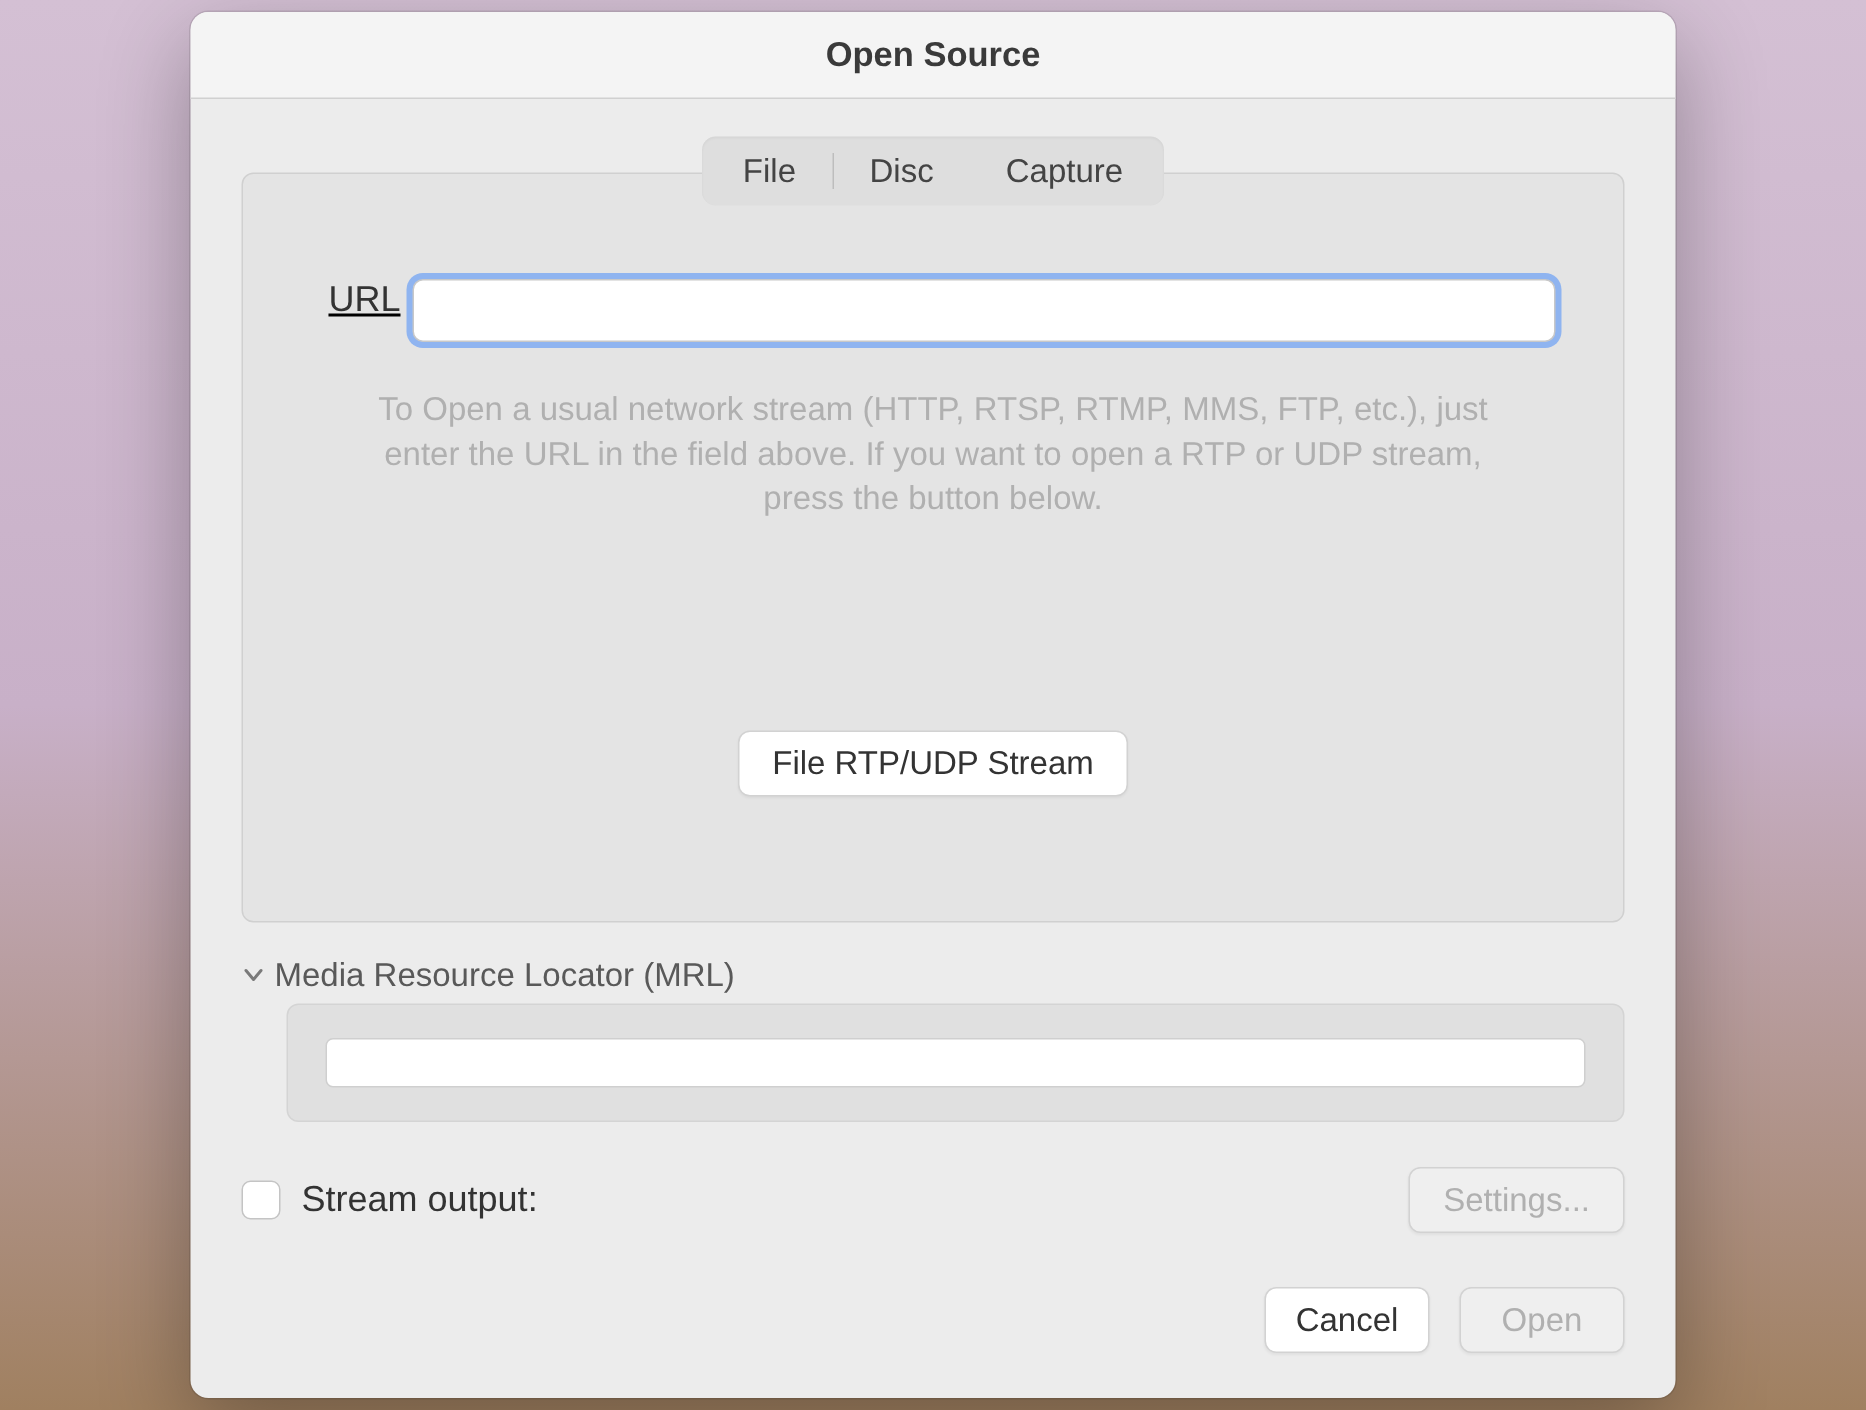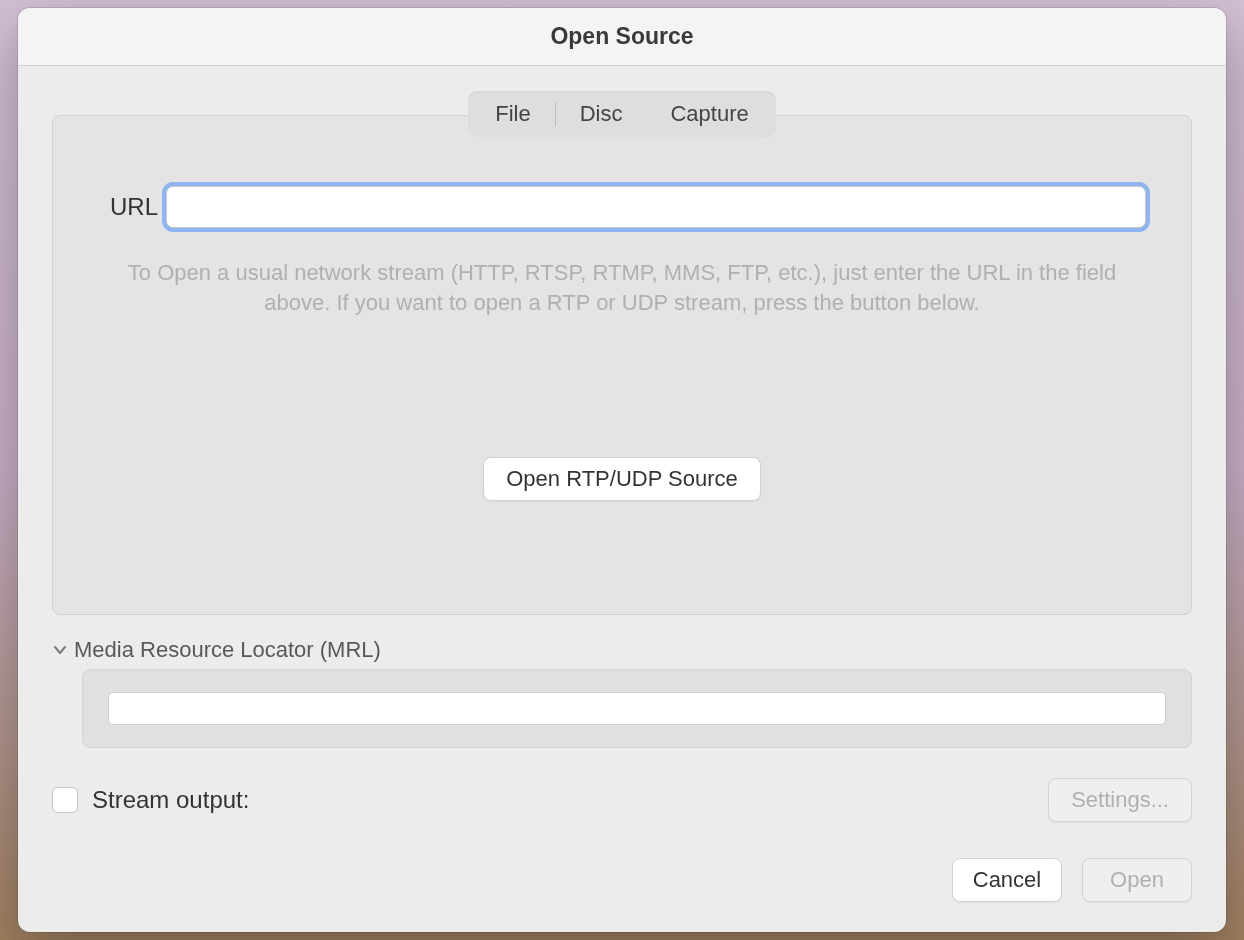--- a/index.html
+++ b/index.html
@@ -13,21 +13,21 @@
       width: 1244px;
       height: 940px;
       padding: 8px;
       display: flex;
       align-items: flex-start;
       justify-content: center;
     }
     .window {
       background: #ececec;
       border-radius: 12px;
-      width: 1208px;
+      width: 990px;
       box-shadow: 0 20px 60px rgba(0,0,0,0.3), 0 0 0 1px rgba(0,0,0,0.1);
       overflow: hidden;
     }
     .titlebar {
       background: #f4f4f4;
       border-bottom: 1px solid #d0d0d0;
       height: 58px;
       display: flex;
       align-items: center;
       justify-content: center;
@@ -75,23 +75,24 @@
     .panel {
       background: #e4e4e4;
       border: 1px solid #d0d0d0;
       border-radius: 8px;
       margin-top: -22px;
       padding: 70px 45px 50px 45px;
       min-height: 500px;
     }
     .url-row {
       display: flex;
-      align-items: center;
+      align-items: flex-start;
       gap: 8px;
       margin-bottom: 30px;
+      text-decoration: underline;
     }
     .url-label {
       font-size: 24px;
       color: #333;
       width: 60px;
       text-align: right;
     }
     .url-input {
       flex: 1;
       height: 42px;
@@ -219,21 +220,21 @@
       </div>
     </div>
 
     <div class="panel">
       <div class="url-row">
         <div class="url-label">URL</div>
         <input class="url-input" type="text" autofocus="" value="" style="">
       </div>
       <div class="help-text">To Open a usual network stream (HTTP, RTSP, RTMP, MMS, FTP, etc.), just enter the URL in the field above. If you want to open a RTP or UDP stream, press the button below.</div>
       <div class="center-button-wrap">
-        <button class="btn">Open RTP/UDP Source</button>
+        <button class="btn">File RTP/UDP Stream</button>
       </div>
     </div>
 
     <div class="mrl-section">
       <div class="mrl-header">
         <span class="chevron">
           <svg width="14" height="14" viewBox="0 0 14 14">
               <path d="M2 4 L7 10 L12 4" fill="none" stroke="#7a7a7a" stroke-width="2" stroke-linecap="round" stroke-linejoin="round"></path>
             </svg>
         </span>

